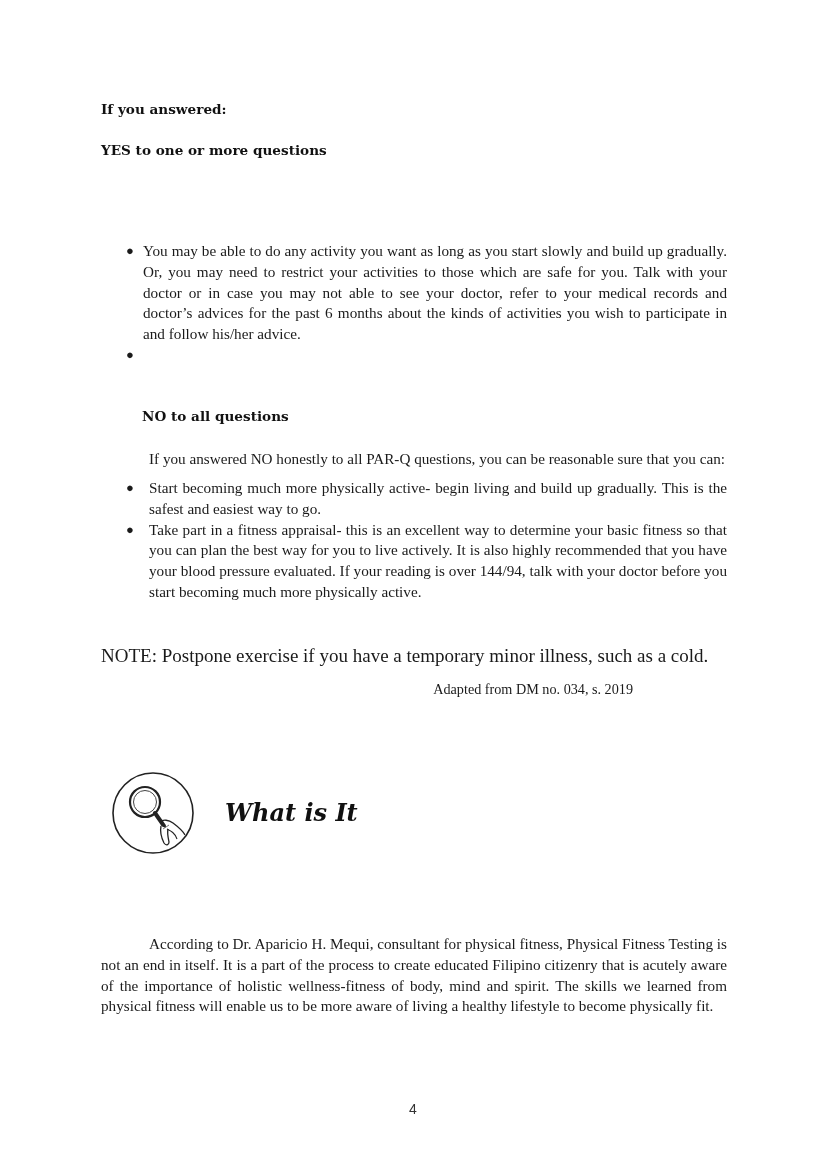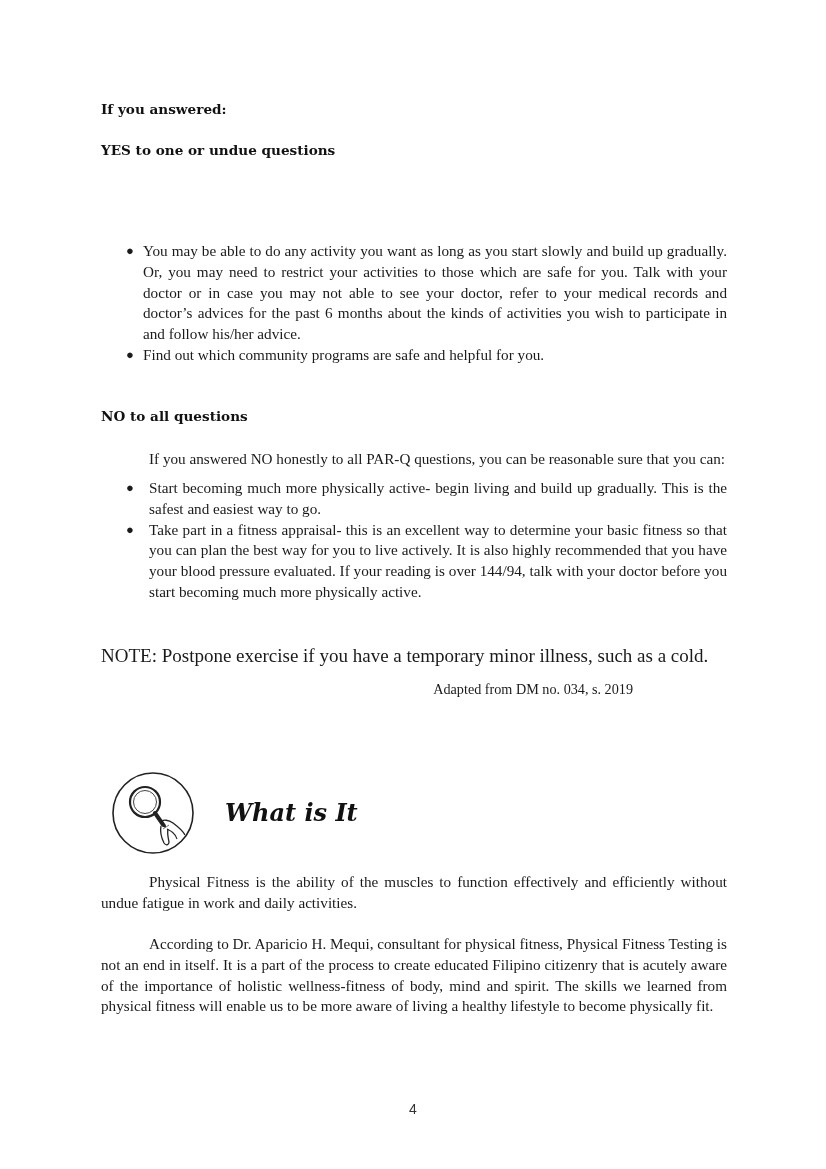--- a/index.html
+++ b/index.html
@@ -20,35 +20,34 @@
   .section-title { position:absolute; left:225px; top:798px; font-family:"DejaVu Serif", serif; font-style:italic; font-weight:bold; font-size:24px; color:#111;text-align:right; }
   .page-num { position:absolute; left:0; width:826px; text-align:center; top:1101px; font-family:"Liberation Sans", sans-serif; font-size:14px; color:#333; }
 </style>
 </head>
 <body>
 
 <div class="page">
 
   <div class="heading" style="top:101px;">If you answered:</div>
 
-  <div class="heading" style="top:142px;">YES to one or undue questions</div>
+  <div class="heading" style="top:142px;">YES to one or more questions</div>
 
 
   <ul class="bullets txt" style="left:143px; top:241px; width:584px;">
     <li>
       <span class="dot" style="left:-17px;">●</span>
       <span>You may be able to do any activity you want as long as you start slowly and build up gradually. Or, you may need to restrict your activities to those which are safe for you. Talk with your doctor or in case you may not able to see your doctor, refer to your medical records and doctor’s advices for the past 6 months about the kinds of activities you wish to participate in and follow his/her advice.</span>
     </li>
     <li>
       <span class="dot" style="left:-17px;">●</span>
-      <span>Find out which community programs are safe and helpful for you.</span>
     </li>
   </ul>
 
-  <div class="heading" style="top:408px;">NO to all questions</div>
+  <div class="heading" style="top:408px;margin-left:41px;">NO to all questions</div>
 
   <div class="para txt indent2" style="top:436px;margin-top:13px;">If you answered NO honestly to all PAR-Q questions, you can be reasonable sure that you can:</div>
 
   <ul class="bullets txt" style="left:149px; top:478px; width:578px;">
     <li>
       <span class="dot" style="left:-23px;">●</span>
       <span>Start becoming much more physically active- begin living and build up gradually. This is the safest and easiest way to go.</span>
     </li>
     <li>
       <span class="dot" style="left:-23px;">●</span>
@@ -68,19 +67,18 @@
       <path d="M44 42 L53 55" stroke="#222" stroke-width="4" stroke-linecap="round"></path>
       <path d="M49 51 C52 48, 58 49, 62 52 C66 55, 72 60, 74 64" fill="none" stroke="#222" stroke-width="1.3"></path>
       <path d="M50 55 C49 60, 50 66, 53 72 C55 75, 58 74, 58 71 C57 66, 56 62, 57 58" fill="#fff" stroke="#222" stroke-width="1.3"></path>
       <path d="M56 58 C60 60, 64 62, 66 68" fill="none" stroke="#222" stroke-width="1.1"></path>
       <path d="M52 58 L58 54" stroke="#555" stroke-width="0.8"></path>
     </svg>
   </div>
 
   <div class="section-title">What is It</div>
 
-  <div class="para txt indent2" style="top:872px;">Physical Fitness is the ability of the muscles to function effectively and efficiently without undue fatigue in work and daily activities.</div>
 
   <div class="para txt indent2" style="top:934px;">According to Dr. Aparicio H. Mequi, consultant for physical fitness, Physical Fitness Testing is not an end in itself. It is a part of the process to create educated Filipino citizenry that is acutely aware of the importance of holistic wellness-fitness of body, mind and spirit. The skills we learned from physical fitness will enable us to be more aware of living a healthy lifestyle to become physically fit.</div>
 
   <div class="page-num">4</div>
 
 </div>
 
 </body></html>

